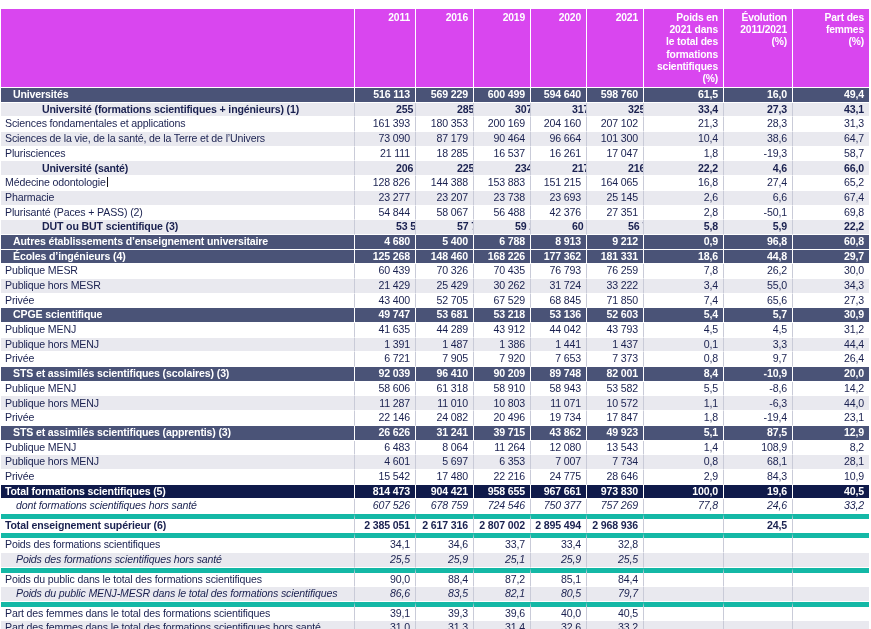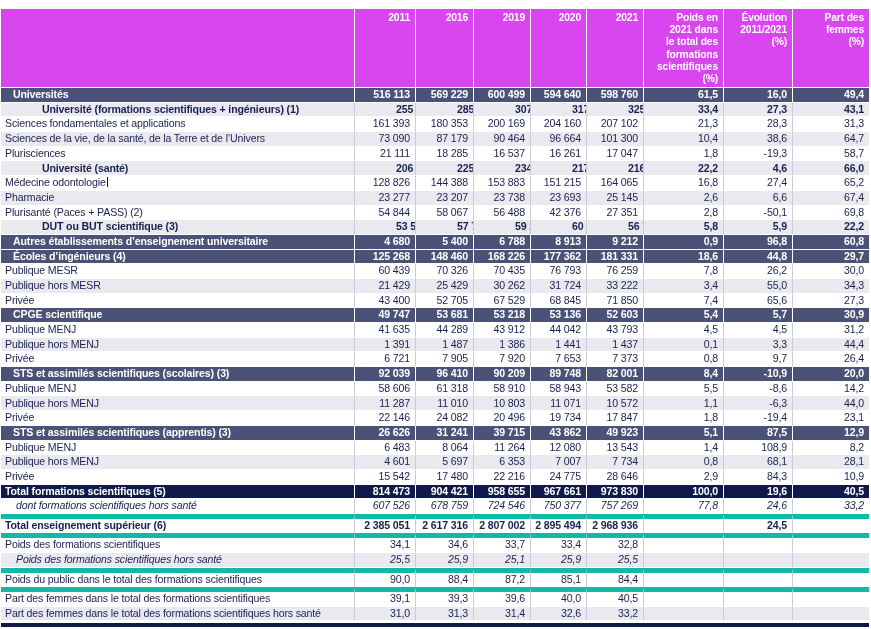--- a/index.html
+++ b/index.html
@@ -458,20 +458,31 @@
           <td class="lbl">Poids du public dans le total des formations scientifiques</td>
           <td>90,0</td>
           <td>88,4</td>
           <td>87,2</td>
           <td>85,1</td>
           <td>84,4</td>
           <td></td>
           <td></td>
           <td></td>
         </tr>
+        <tr class="r-g it ind">
+          <td class="lbl">Poids du public MENJ-MESR dans le total des formations scientifiques</td>
+          <td>86,6</td>
+          <td>83,5</td>
+          <td>82,1</td>
+          <td>80,5</td>
+          <td>79,7</td>
+          <td></td>
+          <td></td>
+          <td></td>
+        </tr>
         <tr class="r-w bt">
           <td class="lbl">Part des femmes dans le total des formations scientifiques</td>
           <td>39,1</td>
           <td>39,3</td>
           <td>39,6</td>
           <td>40,0</td>
           <td>40,5</td>
           <td></td>
           <td></td>
           <td></td>

